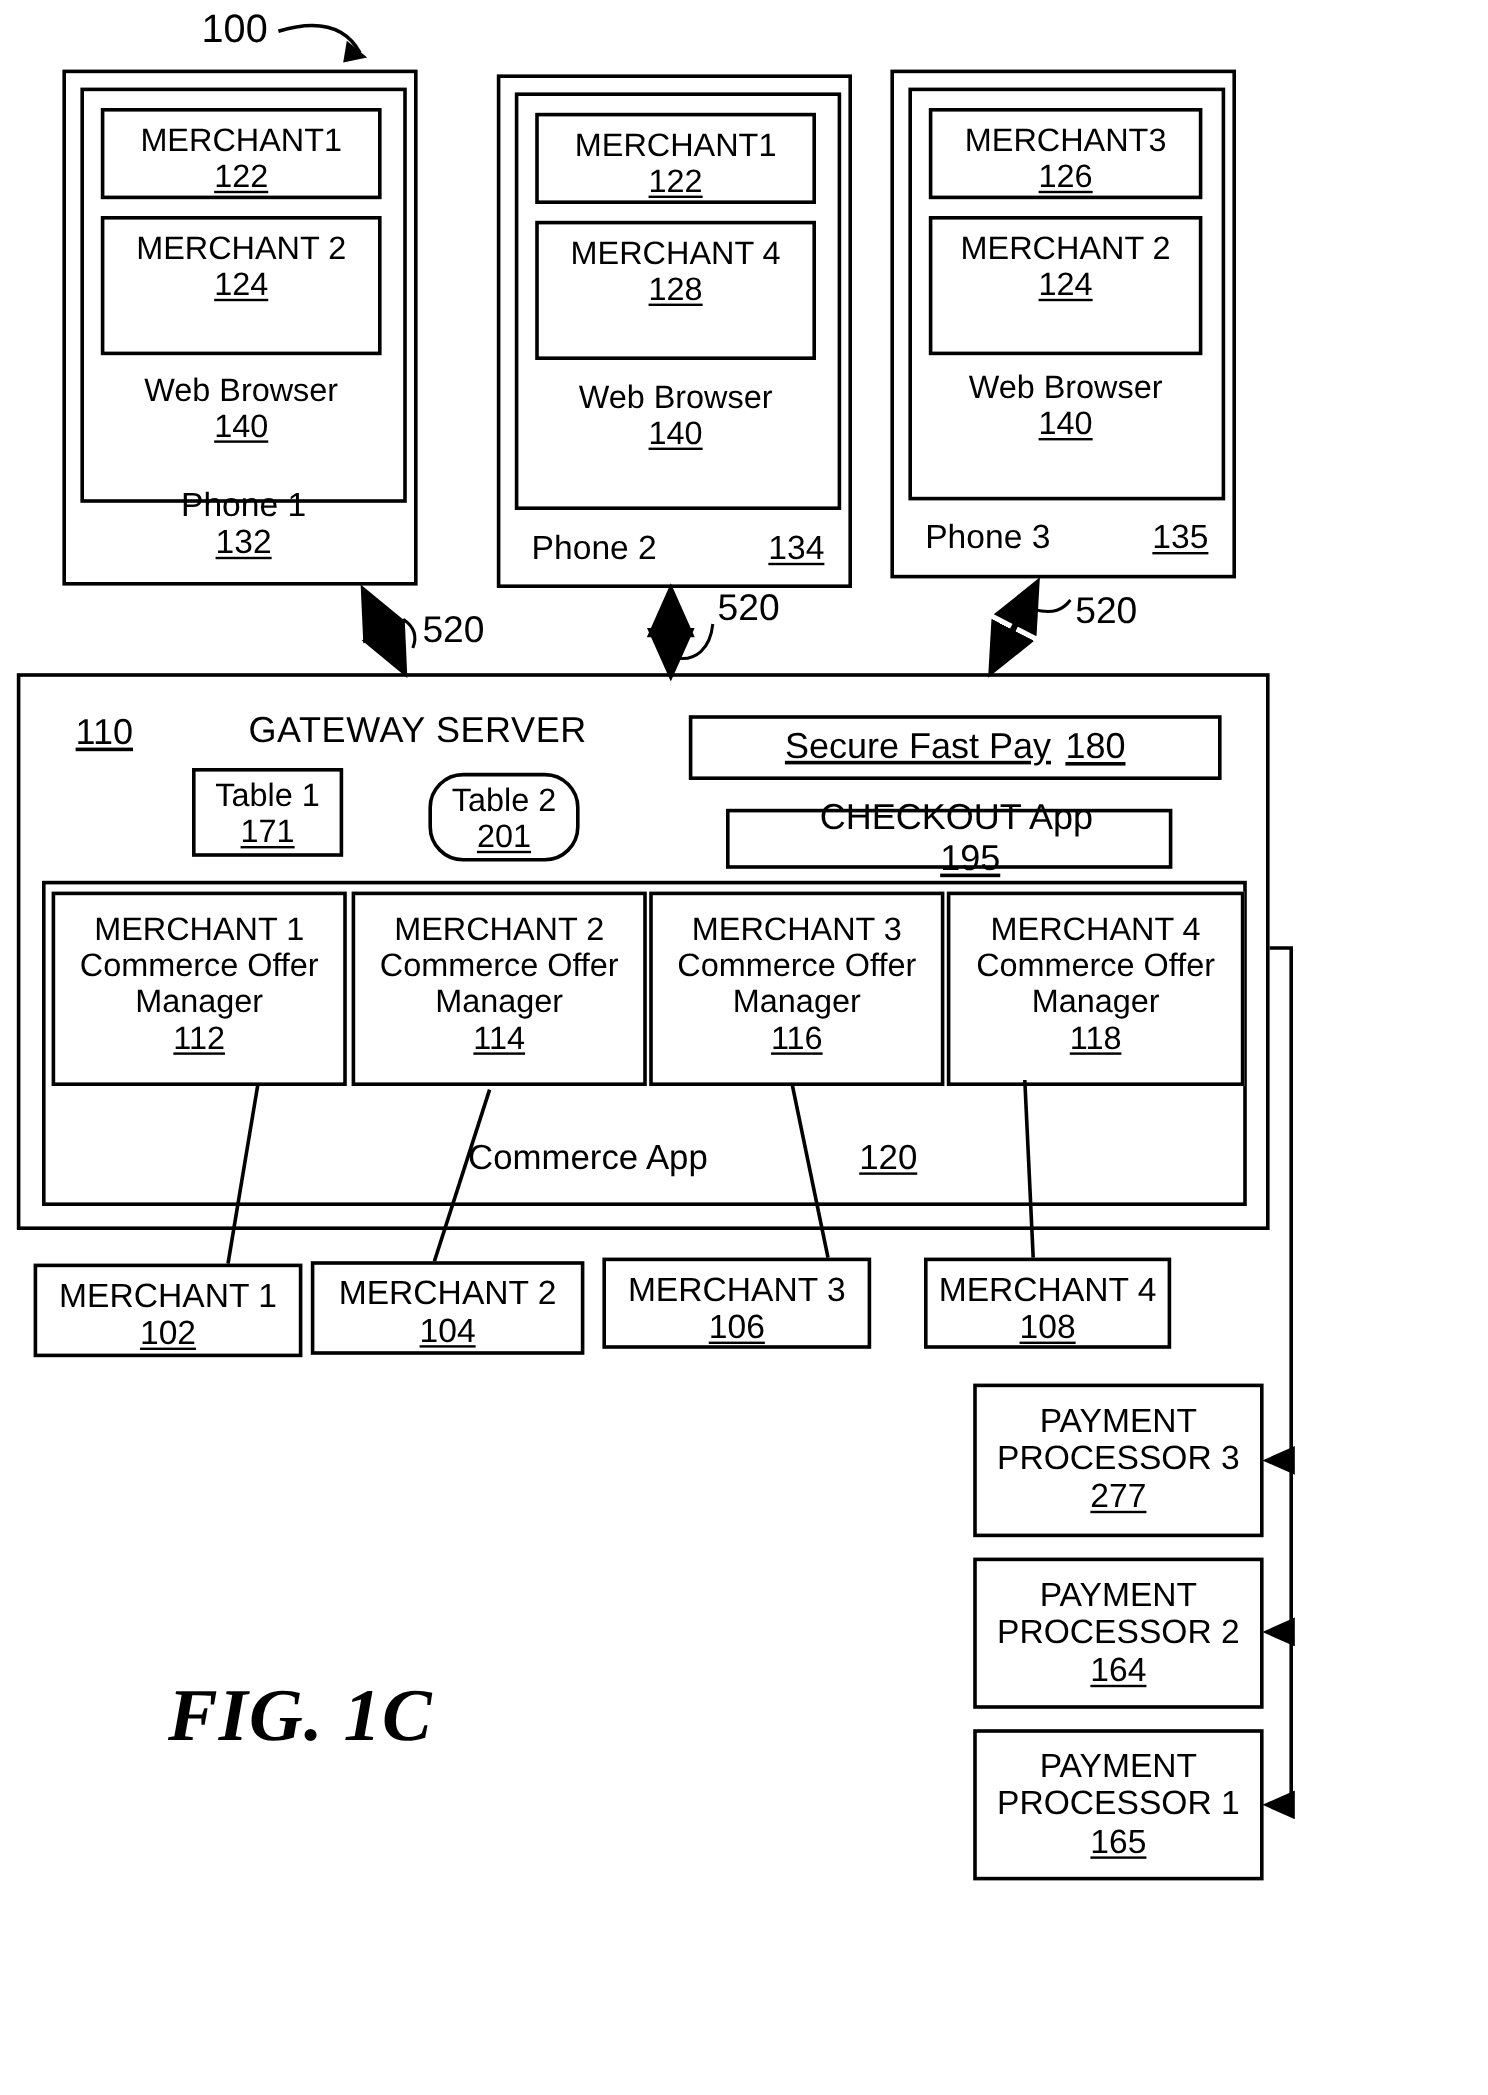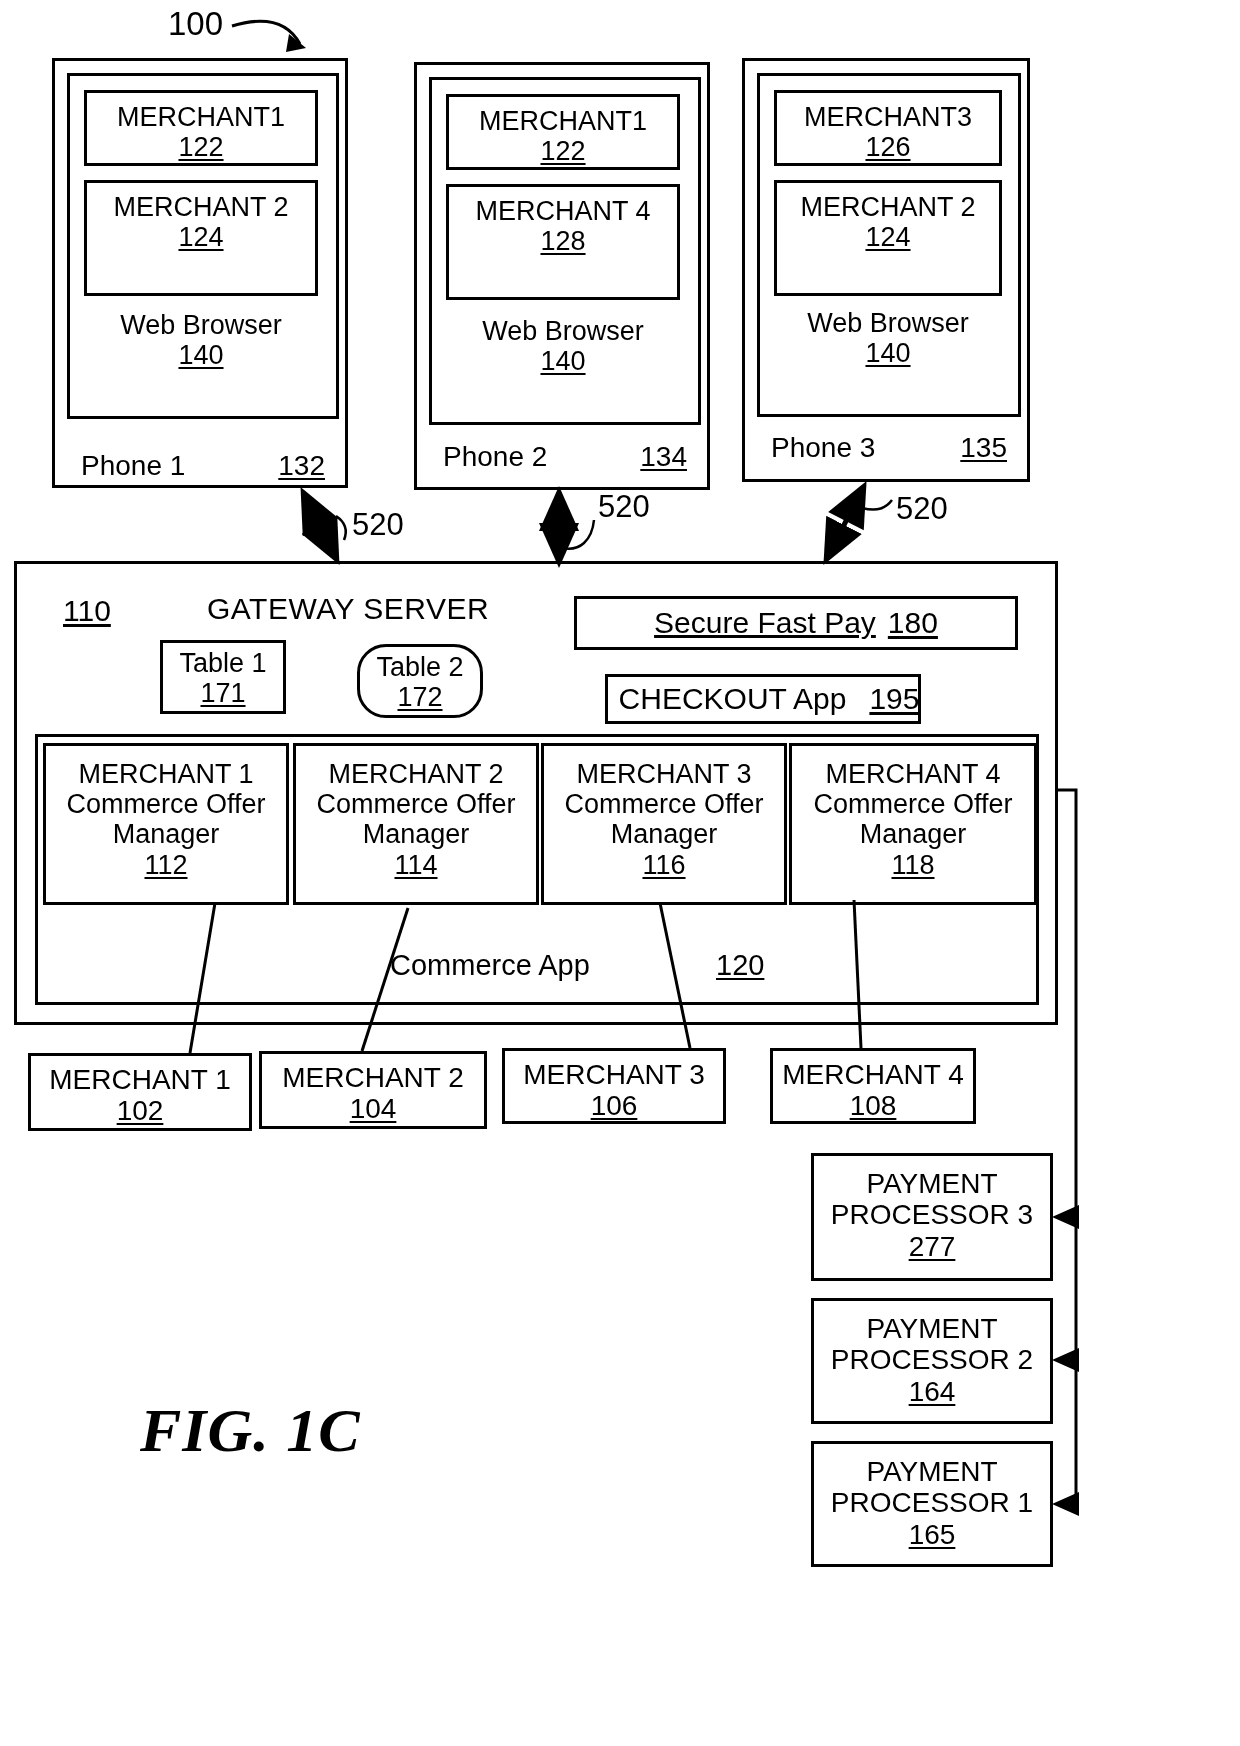--- a/index.html
+++ b/index.html
@@ -99,21 +99,21 @@
       </div>
       <div class="abs box center-col" style="left:14px; top:104px; width:234px; height:116px;">
         <div class="lbl fs-27" style="margin-top:9px;">MERCHANT 2</div>
         <div class="lbl fs-27 num">124</div>
       </div>
       <div class="abs center-col" style="left:14px; top:234px; width:234px; height:96px;">
         <div class="lbl fs-27">Web Browser</div>
         <div class="lbl fs-27 num">140</div>
       </div>
     </div>
-    <div class="phone-footer abs" style="left:12px; top:377px; width:272px; height:56px;">
+    <div class="phone-footer abs" style="left:12px; top:344px; width:272px; height:56px;flex-direction:column;">
       <span class="lbl fs-28">Phone 1</span>
       <span class="lbl fs-28 num">132</span>
     </div>
   </div>
 
   <div class="abs phone-outer" style="left:414px; top:62px; width:296px; height:428px;">
     <div class="phone-screen abs" style="left:12px; top:12px; width:272px; height:348px;">
       <div class="abs box center-col" style="left:14px; top:14px; width:234px; height:76px;">
         <div class="lbl fs-27" style="margin-top:9px;">MERCHANT1</div>
         <div class="lbl fs-27 num">122</div>
@@ -163,29 +163,29 @@
     <div class="abs lbl fs-28 num" style="left:46px; top:30px; font-size:30px;">110</div>
     <div class="abs lbl fs-28" style="left:190px; top:28px; font-size:30px; letter-spacing:0.5px;">GATEWAY SERVER</div>
 
     <div class="abs box center-col" style="left:143px; top:76px; width:126px; height:74px;">
       <div class="lbl fs-27" style="margin-top:5px;">Table 1</div>
       <div class="lbl fs-27 num">171</div>
     </div>
 
     <div class="abs box center-col" style="left:340px; top:80px; width:126px; height:74px;border-radius:29px;">
       <div class="lbl fs-27" style="margin-top:5px;">Table 2</div>
-      <div class="lbl fs-27 num">172</div>
+      <div class="lbl fs-27 num">201</div>
     </div>
 
     <div class="abs box" style="left:557px; top:32px; width:444px; height:54px; flex-direction:row; align-items:center; justify-content:center;">
       <span class="lbl fs-29" style="font-size:30px;text-decoration:underline;">Secure Fast Pay</span>
       <span class="lbl fs-29 num" style="font-size:30px; margin-left:12px;">180</span>
     </div>
 
-    <div class="abs box" style="left:588px; top:110px; width:316px; height:50px; flex-direction:row; align-items:center; justify-content:center;padding-left:12px;">
+    <div class="abs box" style="left:588px; top:110px; width:372px; height:50px; flex-direction:column; align-items:center; justify-content:center;padding-left:12px;">
       <span class="lbl fs-29" style="font-size:30px;">CHECKOUT  App</span>
       <span class="lbl fs-29 num" style="font-size:30px; margin-left:23px;">195</span>
     </div>
 
     <div id="commerce-app-panel" class="abs" style="left:18px; top:170px; width:1004px; height:271px;">
 
       <div class="abs box center-col" style="left:5px; top:6px; width:246px; height:162px;">
         <div class="lbl fs-27" style="margin-top:13px;">MERCHANT 1</div>
         <div class="lbl fs-27">Commerce Offer</div>
         <div class="lbl fs-27">Manager</div>

